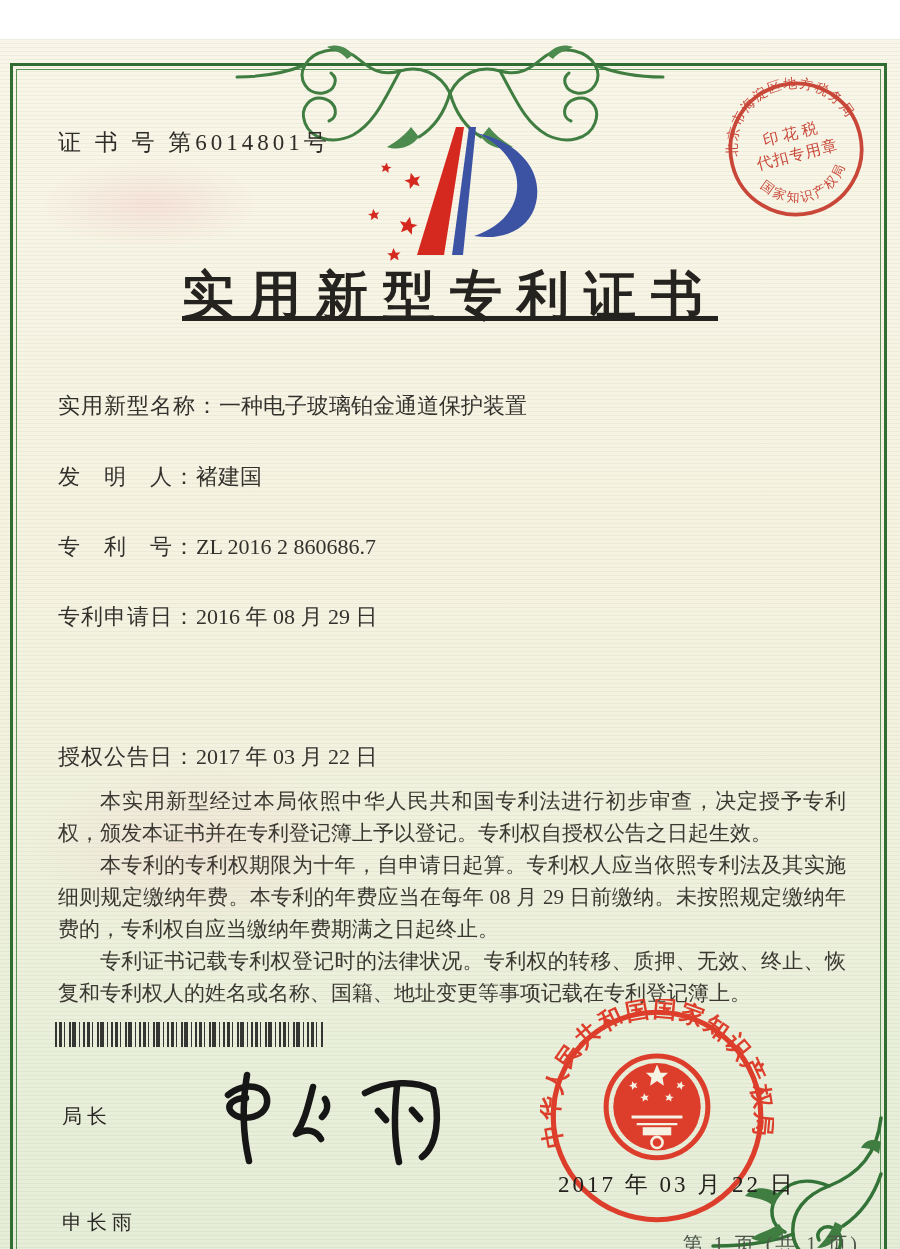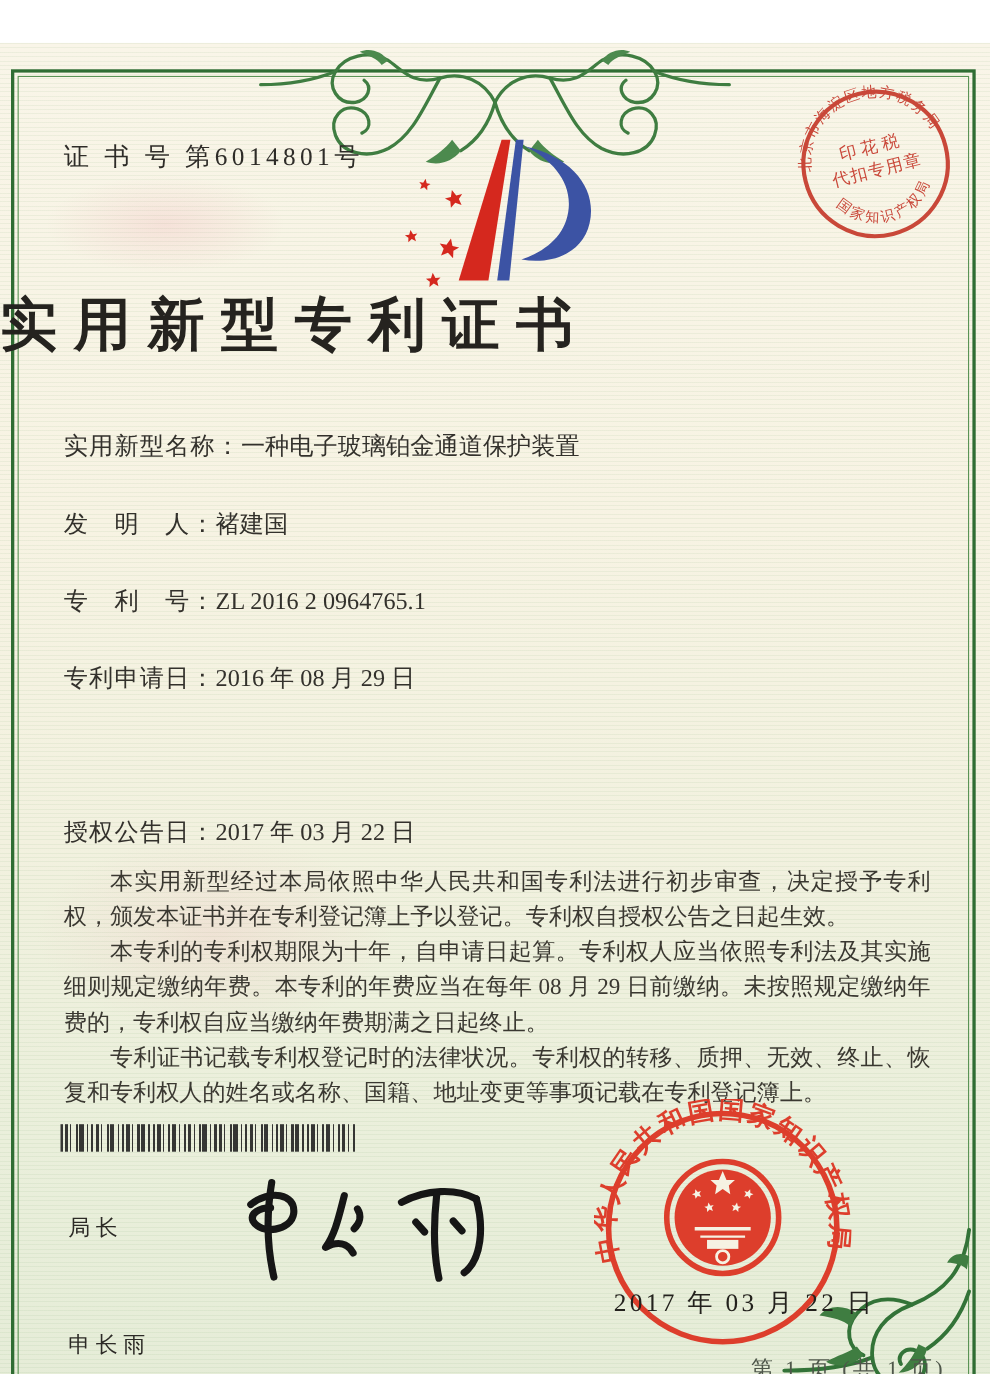--- a/index.html
+++ b/index.html
@@ -14,21 +14,21 @@
   .smudge{position:absolute;pointer-events:none;}
   .smudge.s1{left:40px;top:120px;width:220px;height:90px;background:radial-gradient(ellipse at center,rgba(231,130,150,.16),rgba(231,130,150,0) 70%);}
   .smudge.s2{left:30px;top:720px;width:330px;height:180px;background:radial-gradient(ellipse at center,rgba(236,135,155,.13),rgba(236,135,155,0) 70%);}
   .frame-outer{position:absolute;left:10px;right:13px;top:24px;bottom:16px;border:3px solid #2f6d33;}
   .frame-inner{position:absolute;inset:3px;border:1px solid #5a9355;}
   .top-ornament{position:absolute;left:235px;top:4px;}
   .corner-ornament{position:absolute;right:16px;bottom:14px;}
   .cert-no{position:absolute;left:58px;top:88px;font-size:23px;letter-spacing:4px;color:#2e2c28;}
   .logo{position:absolute;left:356px;top:84px;}
   .tax-stamp{position:absolute;left:710px;top:24px;transform:rotate(-14deg);opacity:.92;}
-  .title{position:absolute;left:0;right:0;top:222px;text-align:left;font-size:52px;font-weight:bold;letter-spacing:15px;color:#25231f;}
+  .title{position:absolute;left:0;right:0;top:222px;text-align:center;font-size:52px;font-weight:bold;letter-spacing:15px;color:#25231f;text-decoration:underline;}
   .field{position:absolute;left:58px;font-size:22px;color:#33312c;white-space:nowrap;}
   .f0{top:352px;} .f1{top:423px;} .f2{top:493px;} .f3{top:563px;} .f4{top:633px;} .f5{top:703px;}
   .field .flabel{letter-spacing:1px;}
   .body-text{position:absolute;left:58px;top:746px;width:788px;font-size:21px;line-height:32px;color:#3a3831;text-align:justify;}
   .body-text p{margin:0;text-indent:2em;}
   .barcode{
     position:absolute;left:55px;top:983px;width:268px;height:25px;opacity:.88;
     background:repeating-linear-gradient(90deg,
       #1d1d1d 0 2px, rgba(0,0,0,0) 2px 4px,
       #1d1d1d 4px 7px, rgba(0,0,0,0) 7px 9px,
@@ -127,21 +127,21 @@
 
   <div class="title">实用新型专利证书</div>
 
   <div class="field f1">
     <span class="flabel">发　明　人：</span><span class="fvalue">褚建国</span>
   </div>
   <div class="field f0">
     <span class="flabel">实用新型名称：</span><span class="fvalue">一种电子玻璃铂金通道保护装置</span>
   </div>
   <div class="field f2">
-    <span class="flabel">专　利　号：</span><span class="fvalue">ZL 2016 2 0964765.1</span>
+    <span class="flabel">专　利　号：</span><span class="fvalue">ZL 2016 2 860686.7</span>
   </div>
   <div class="field f3">
     <span class="flabel">专利申请日：</span><span class="fvalue">2016 年 08 月 29 日</span>
   </div>
   <div class="field f5">
     <span class="flabel">授权公告日：</span><span class="fvalue">2017 年 03 月 22 日</span>
   </div>
 
   <div class="body-text">
     <p>本实用新型经过本局依照中华人民共和国专利法进行初步审查，决定授予专利权，颁发本证书并在专利登记簿上予以登记。专利权自授权公告之日起生效。</p>

